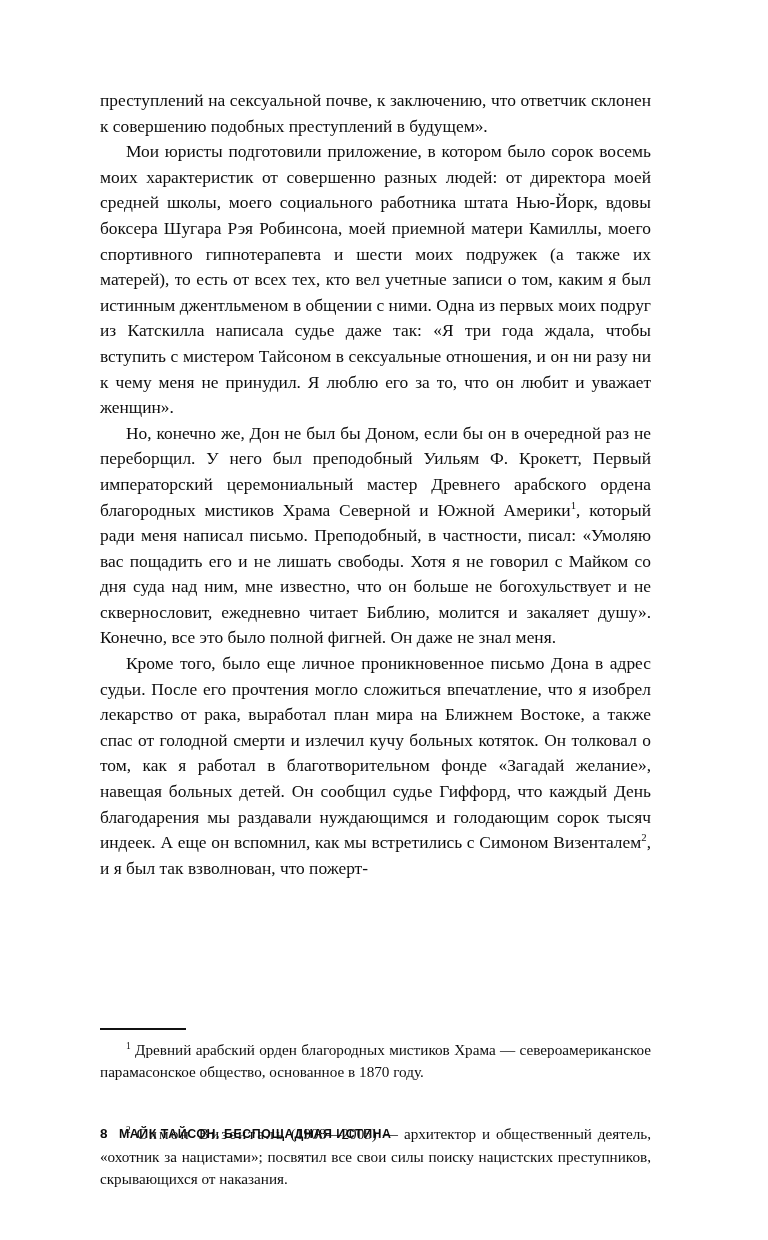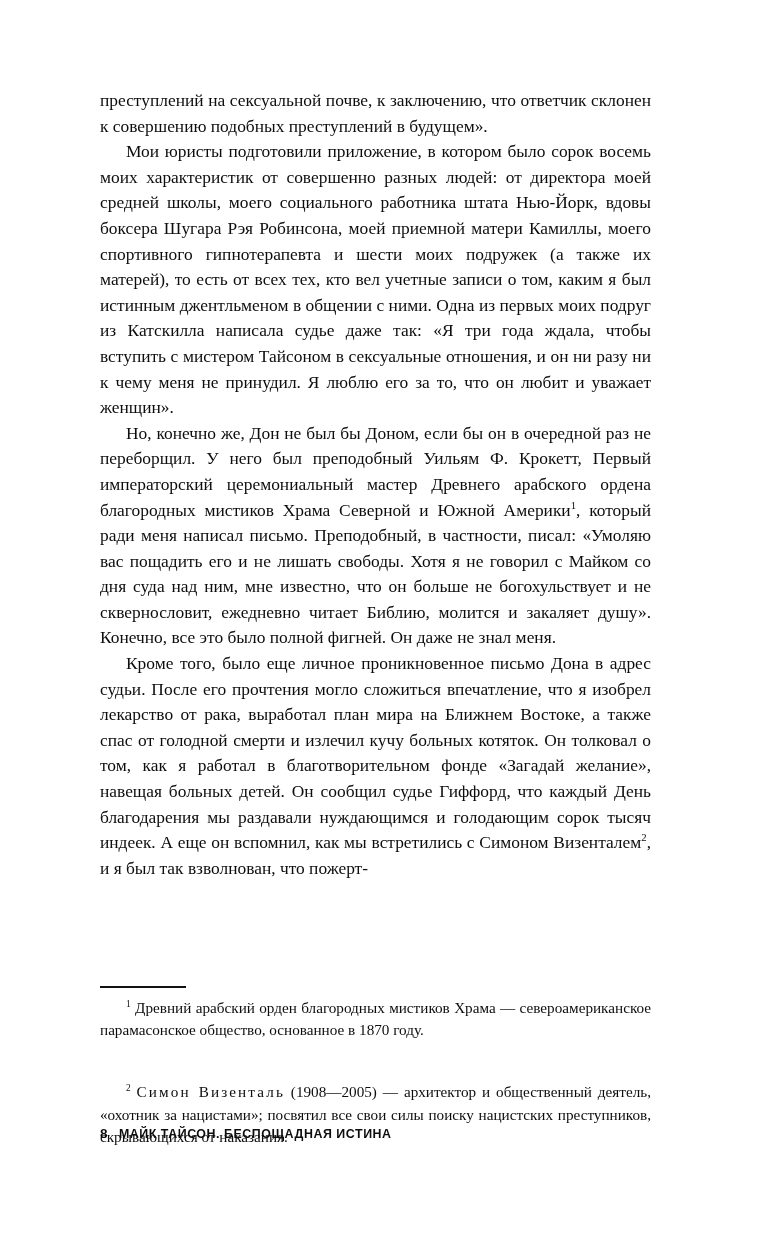--- a/index.html
+++ b/index.html
@@ -37,21 +37,21 @@
   }
   sup {
     font-size: 0.62em;
     vertical-align: super;
     line-height: 0;
   }
   .footnotes {
     position: absolute;
     left: 100px;
     right: 96px;
-    top: 986px;
+    top: 1028px;
   }
   .footnote-rule {
     width: 86px;
     height: 2px;
     background: #111;
     margin-bottom: 9px;
   }
   .footnotes p {
     margin: 0;
     font-size: 15.2px;

